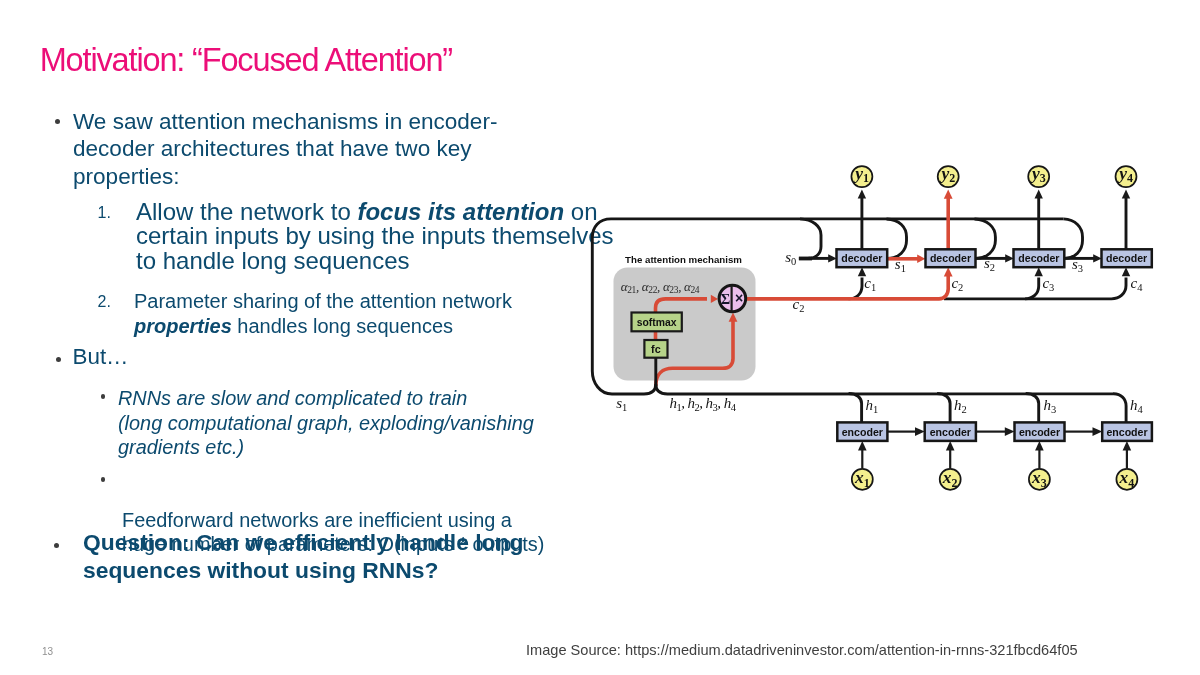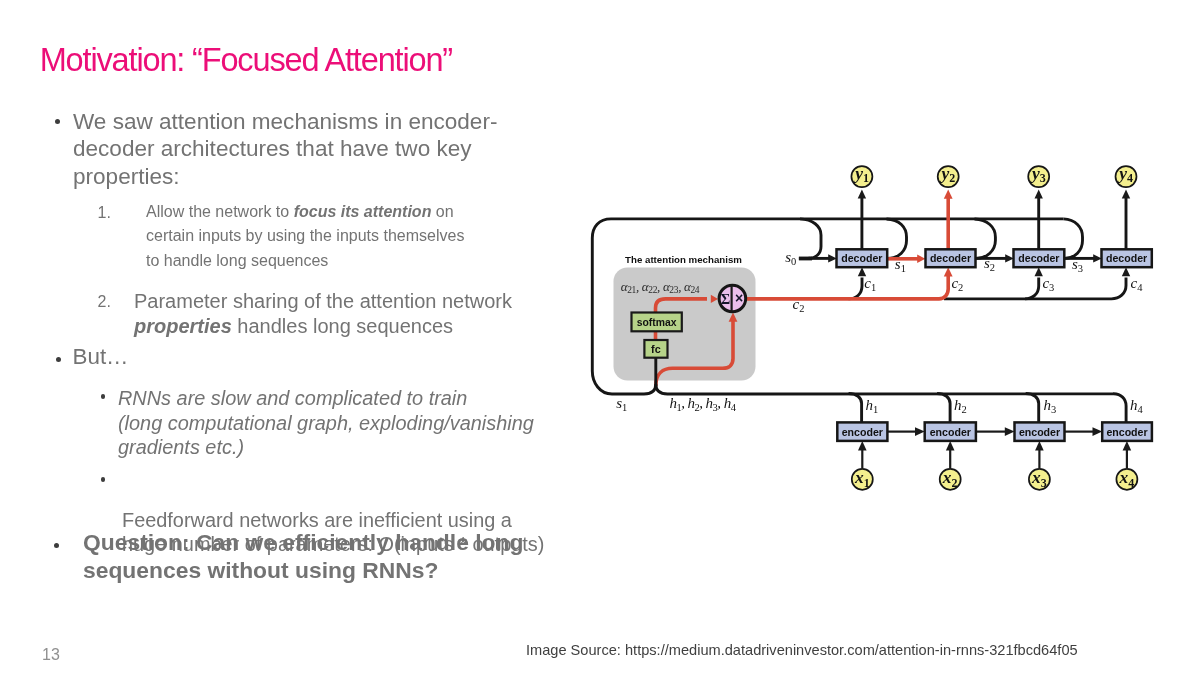--- a/index.html
+++ b/index.html
@@ -1,50 +1,50 @@
 <!DOCTYPE html>
 <html><head>
 <meta charset="utf-8">
 <style>
   html,body{margin:0;padding:0;}
   body{width:1200px;height:675px;background:#ffffff;overflow:hidden;position:relative;
        font-family:"Liberation Sans", sans-serif;}
   .abs{position:absolute;}
   #title{left:39.7px;top:41.5px;font-size:32.5px;line-height:36.3px;font-weight:normal;color:#ec0e78;letter-spacing:-1.15px;white-space:nowrap;}
-  .txt{color:#737373;}
+  .txt{color:#0c4a6e;}
   .dot{position:absolute;background:#3d3d3d;border-radius:50%;}
   b i, i b {font-weight:bold;}
 </style>
 </head>
 <body>
 <div id="title" class="abs">Motivation: “Focused Attention”</div>
 
 <div class="dot" style="left:55px;top:118.5px;width:5px;height:5px;"></div>
 <div class="dot" style="left:55.5px;top:357px;width:5px;height:5px;"></div>
 <div class="dot" style="left:54.4px;top:542.6px;width:5px;height:5px;"></div>
 <div class="dot" style="left:101.1px;top:394.3px;width:4.4px;height:4.4px;"></div>
 <div class="dot" style="left:101.1px;top:477.3px;width:4.4px;height:4.4px;"></div>
 
 <div class="abs txt" style="left:73px;top:107.7px;font-size:22.55px;line-height:27.5px;">We saw attention mechanisms in encoder-<br>decoder architectures that have two key<br>properties:</div>
 
 <div class="abs txt" style="left:97.5px;top:201.1px;font-size:16px;line-height:24.5px;">1.</div>
-<div class="abs txt" style="left:146px;top:199.7px;font-size:16px;line-height:24.5px;">Allow the network to <b><i>focus its attention</i></b> on<br>certain inputs by using the inputs themselves<br>to handle long sequences</div>
+<div class="abs txt" style="left:136px;top:199.7px;font-size:24px;line-height:24.5px;">Allow the network to <b><i>focus its attention</i></b> on<br>certain inputs by using the inputs themselves<br>to handle long sequences</div>
 
 <div class="abs txt" style="left:97.5px;top:290.4px;font-size:16px;line-height:24.5px;">2.</div>
 <div class="abs txt" style="left:134px;top:289px;font-size:20px;line-height:24.5px;">Parameter sharing of the attention network<br><b><i>properties</i></b> handles long sequences</div>
 
 <div class="abs txt" style="left:72.5px;top:343px;font-size:22.4px;line-height:27.5px;">But…</div>
 
 <div class="abs txt" style="left:118px;top:386.1px;font-size:19.9px;line-height:24.5px;font-style:italic;">RNNs are slow and complicated to train<br>(long computational graph, exploding/vanishing<br>gradients etc.)</div>
 
 <div class="abs txt" style="left:122px;top:469.7px;font-size:19.9px;line-height:24.5px;margin-top:38px;">Feedforward networks are inefficient using a<br>huge number of parameters: O(inputs * outputs)</div>
 
 <div class="abs txt" style="left:83px;top:529.1px;font-size:22.85px;line-height:27.8px;font-weight:bold;">Question: Can we efficiently handle long<br>sequences without using RNNs?</div>
 
-<div class="abs" style="left:42px;top:645.5px;font-size:16px;color:#909090;">13</div>
+<div class="abs" style="left:42px;top:645.5px;font-size:10px;color:#909090;">13</div>
 <div class="abs" style="left:526px;top:641.9px;font-size:14.6px;line-height:17px;color:#3f3f3f;">Image Source: https://medium.datadriveninvestor.com/attention-in-rnns-321fbcd64f05</div>
 
 <svg class="abs" style="left:580px;top:140px;" width="620" height="380" viewBox="580 140 620 380" fill="none">
 
 <rect x="613.5" y="267.5" width="142" height="113" rx="14" fill="#cacaca"></rect>
 <text x="683.5" y="262.5" font-size="9.7" font-weight="bold" fill="#111" text-anchor="middle">The attention mechanism</text>
 <text x="620.7" y="290.6" font-size="13" letter-spacing="-0.35" font-style="italic" font-family="Liberation Serif" fill="#2b2b2b">α<tspan dy="2.6" font-size="9.5" font-style="normal">21</tspan><tspan dy="-2.6" font-size="13">, α</tspan><tspan dy="2.6" font-size="9.5" font-style="normal">22</tspan><tspan dy="-2.6" font-size="13">, α</tspan><tspan dy="2.6" font-size="9.5" font-style="normal">23</tspan><tspan dy="-2.6" font-size="13">, α</tspan><tspan dy="2.6" font-size="9.5" font-style="normal">24</tspan></text>
 
 <path d="M 655.8 386 C 655.8 373.5 663 368.3 672.5 368.3 L 722.7 368.3 C 729.5 368.3 733 364.5 733 358.5 L 733 321" stroke="#d84b37" stroke-width="3.6" fill="none"></path>
 <g stroke="#161616" stroke-width="2.9" fill="none">

